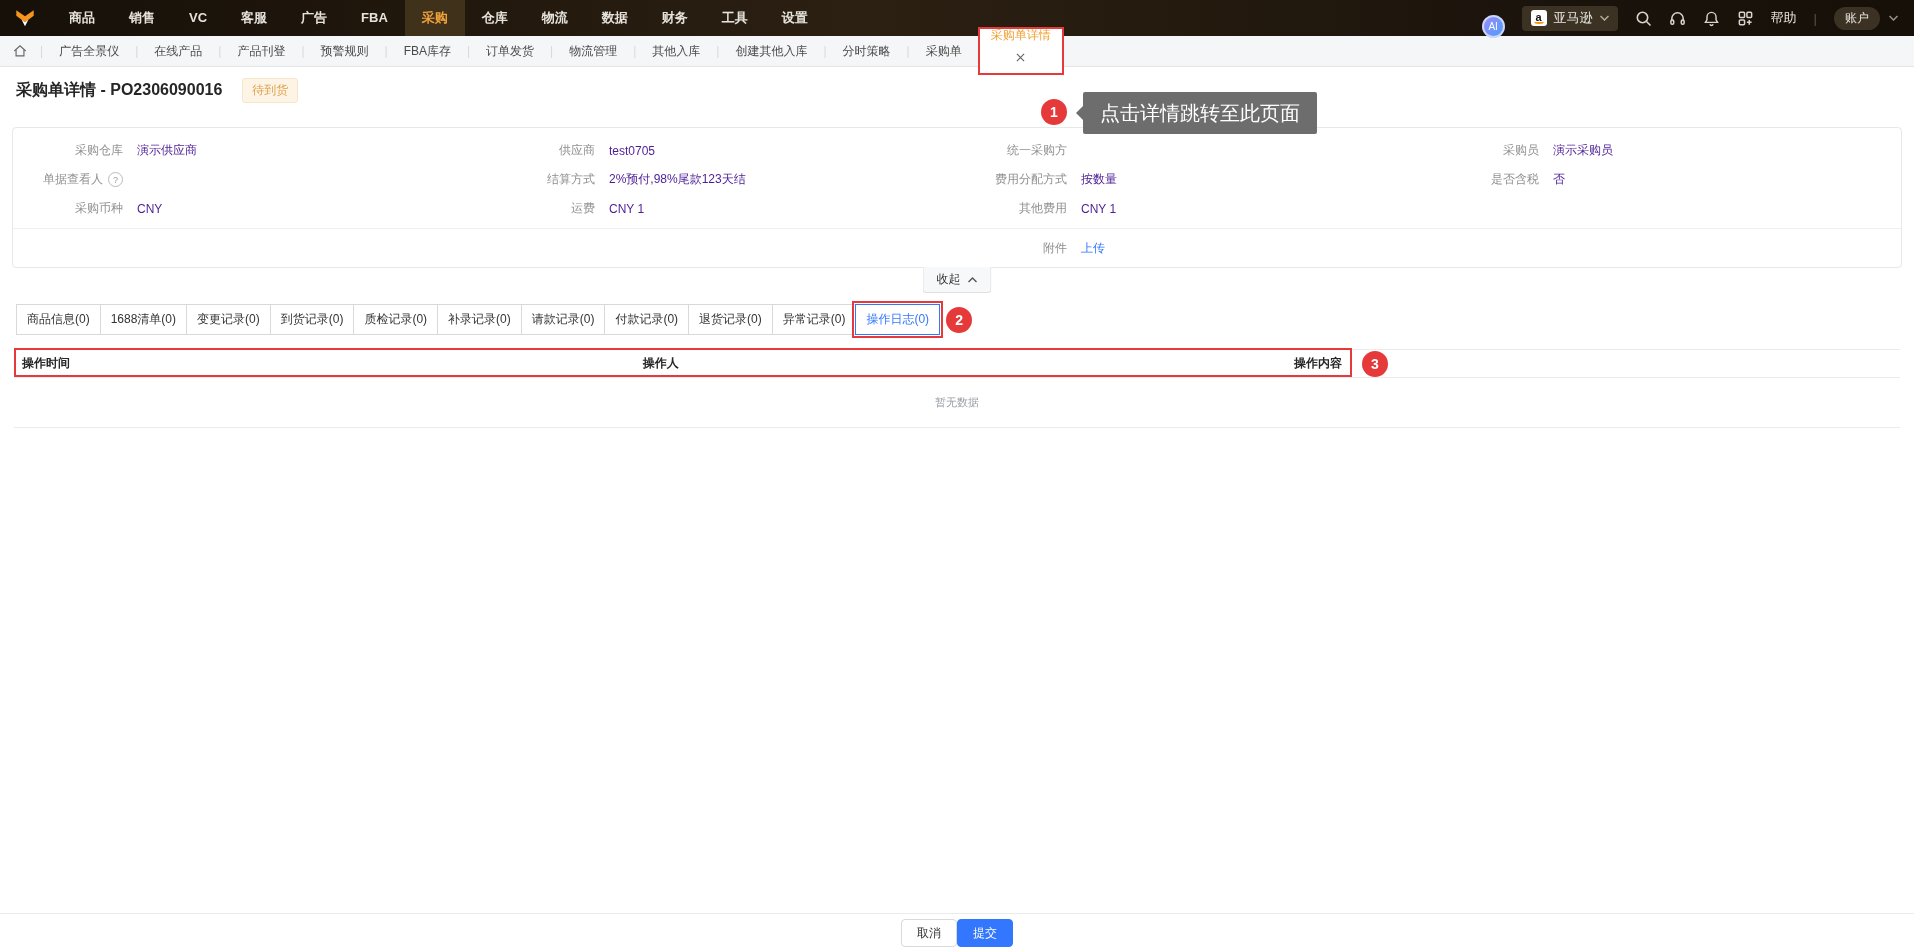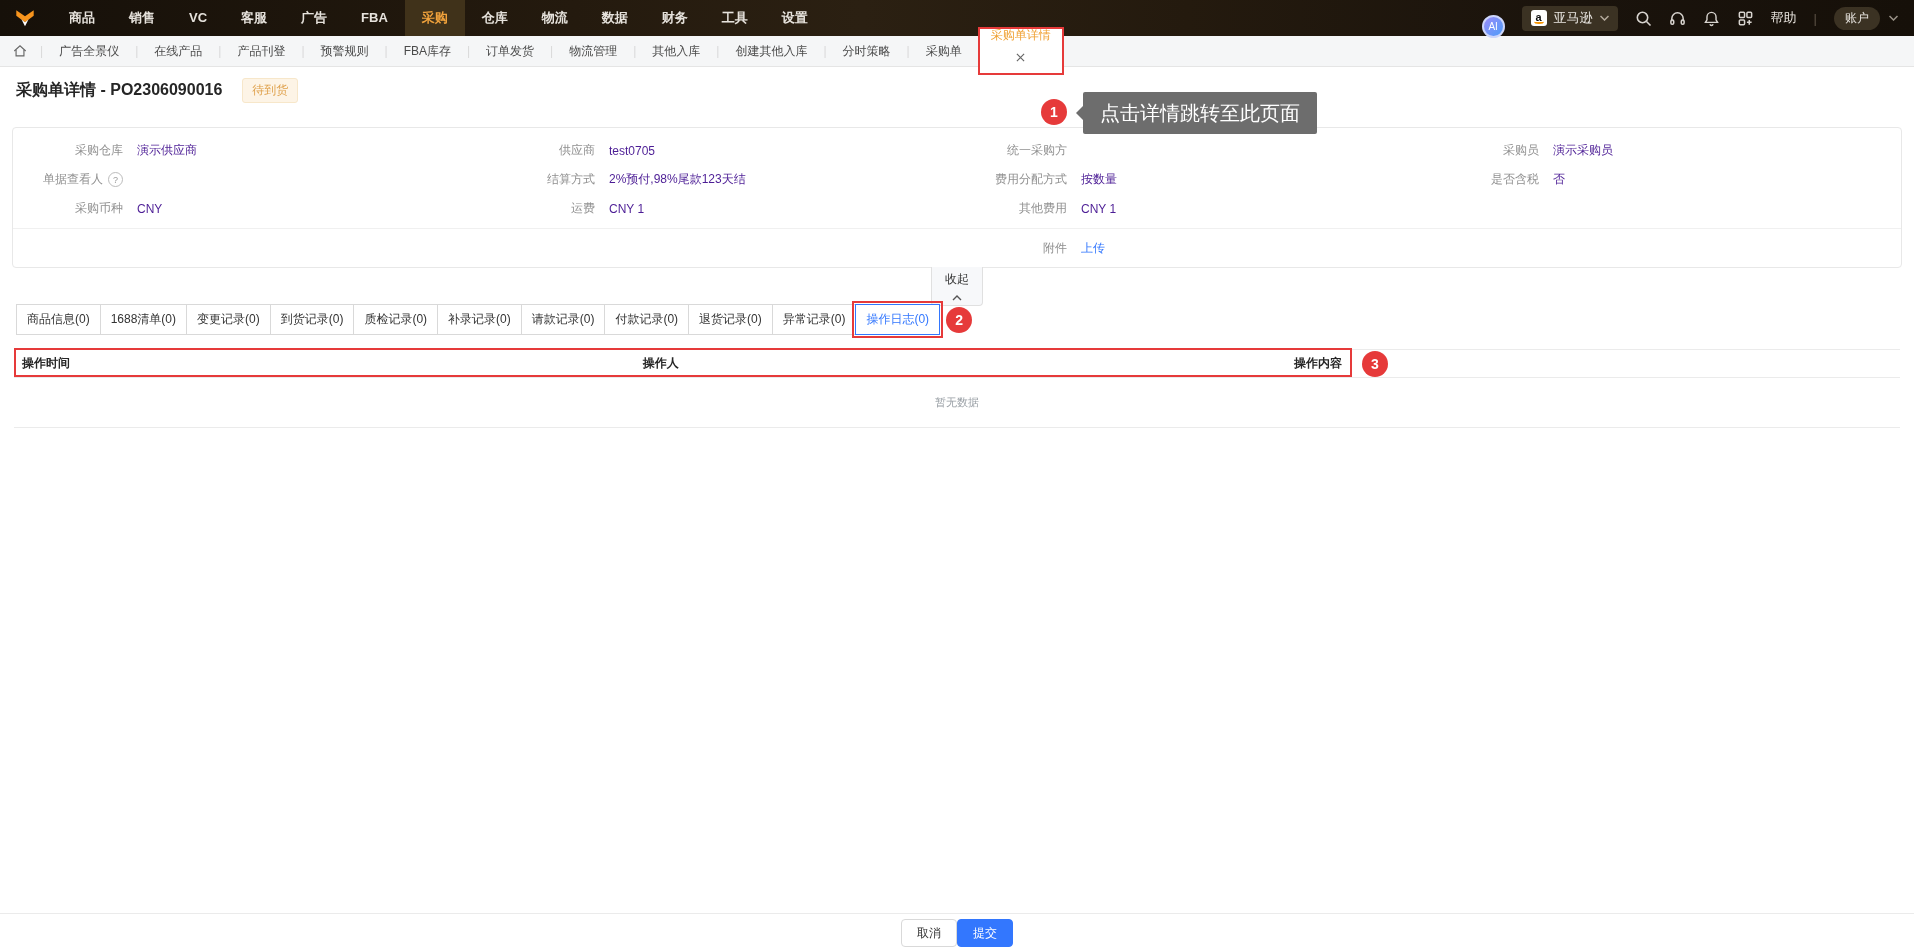--- a/index.html
+++ b/index.html
@@ -49,21 +49,21 @@
   .fvalue{margin-left:14px;color:#4c1d95;white-space:nowrap;}
   .fvalue.link{color:#3377fe;cursor:pointer;}
   .qicon{width:13px;height:13px;border:1px solid #bcbcbc;border-radius:50%;color:#9a9a9a;font-size:9px;
          display:inline-flex;align-items:center;justify-content:center;margin-left:5px;flex-shrink:0;}
   .qicon::before{content:"?";}
   .row4wrap{border-top:1px solid #f0f0f0;margin-top:5px;padding-top:5px;}
   .edit-ic{margin-left:3px;display:inline-flex;cursor:pointer;}
   .col3{grid-column:3;}
   .collapse-btn{position:absolute;top:100%;left:50%;transform:translateX(-50%);background:#f7f8fa;
          border:1px solid #e0e0e0;border-top:none;border-radius:0 0 4px 4px;padding:4px 13px;font-size:12px;color:#333;
-         display:flex;gap:7px;align-items:center;cursor:pointer;flex-direction:column;}
+         display:flex;gap:7px;align-items:center;cursor:pointer;}
 
   
   .rtabs{display:flex;margin:36px 16px 0;align-items:center;}
   .rtab{border:1px solid #d9d9d9;margin-left:-1px;padding:6px 10px;font-size:12px;color:#333;background:#fff;cursor:pointer;white-space:nowrap;}
   .rtab:first-child{margin-left:0;}
   .rtab.active{color:#3377fe;border-color:#3377fe;position:relative;z-index:1;outline:2px solid #e63a3a;outline-offset:1px;}
 
   
   .logtable{margin:14px 14px 0;border-top:1px solid #ebebeb;}
   .lheader{position:relative;height:27px;border-bottom:1px solid #ebebeb;display:flex;align-items:center;}

